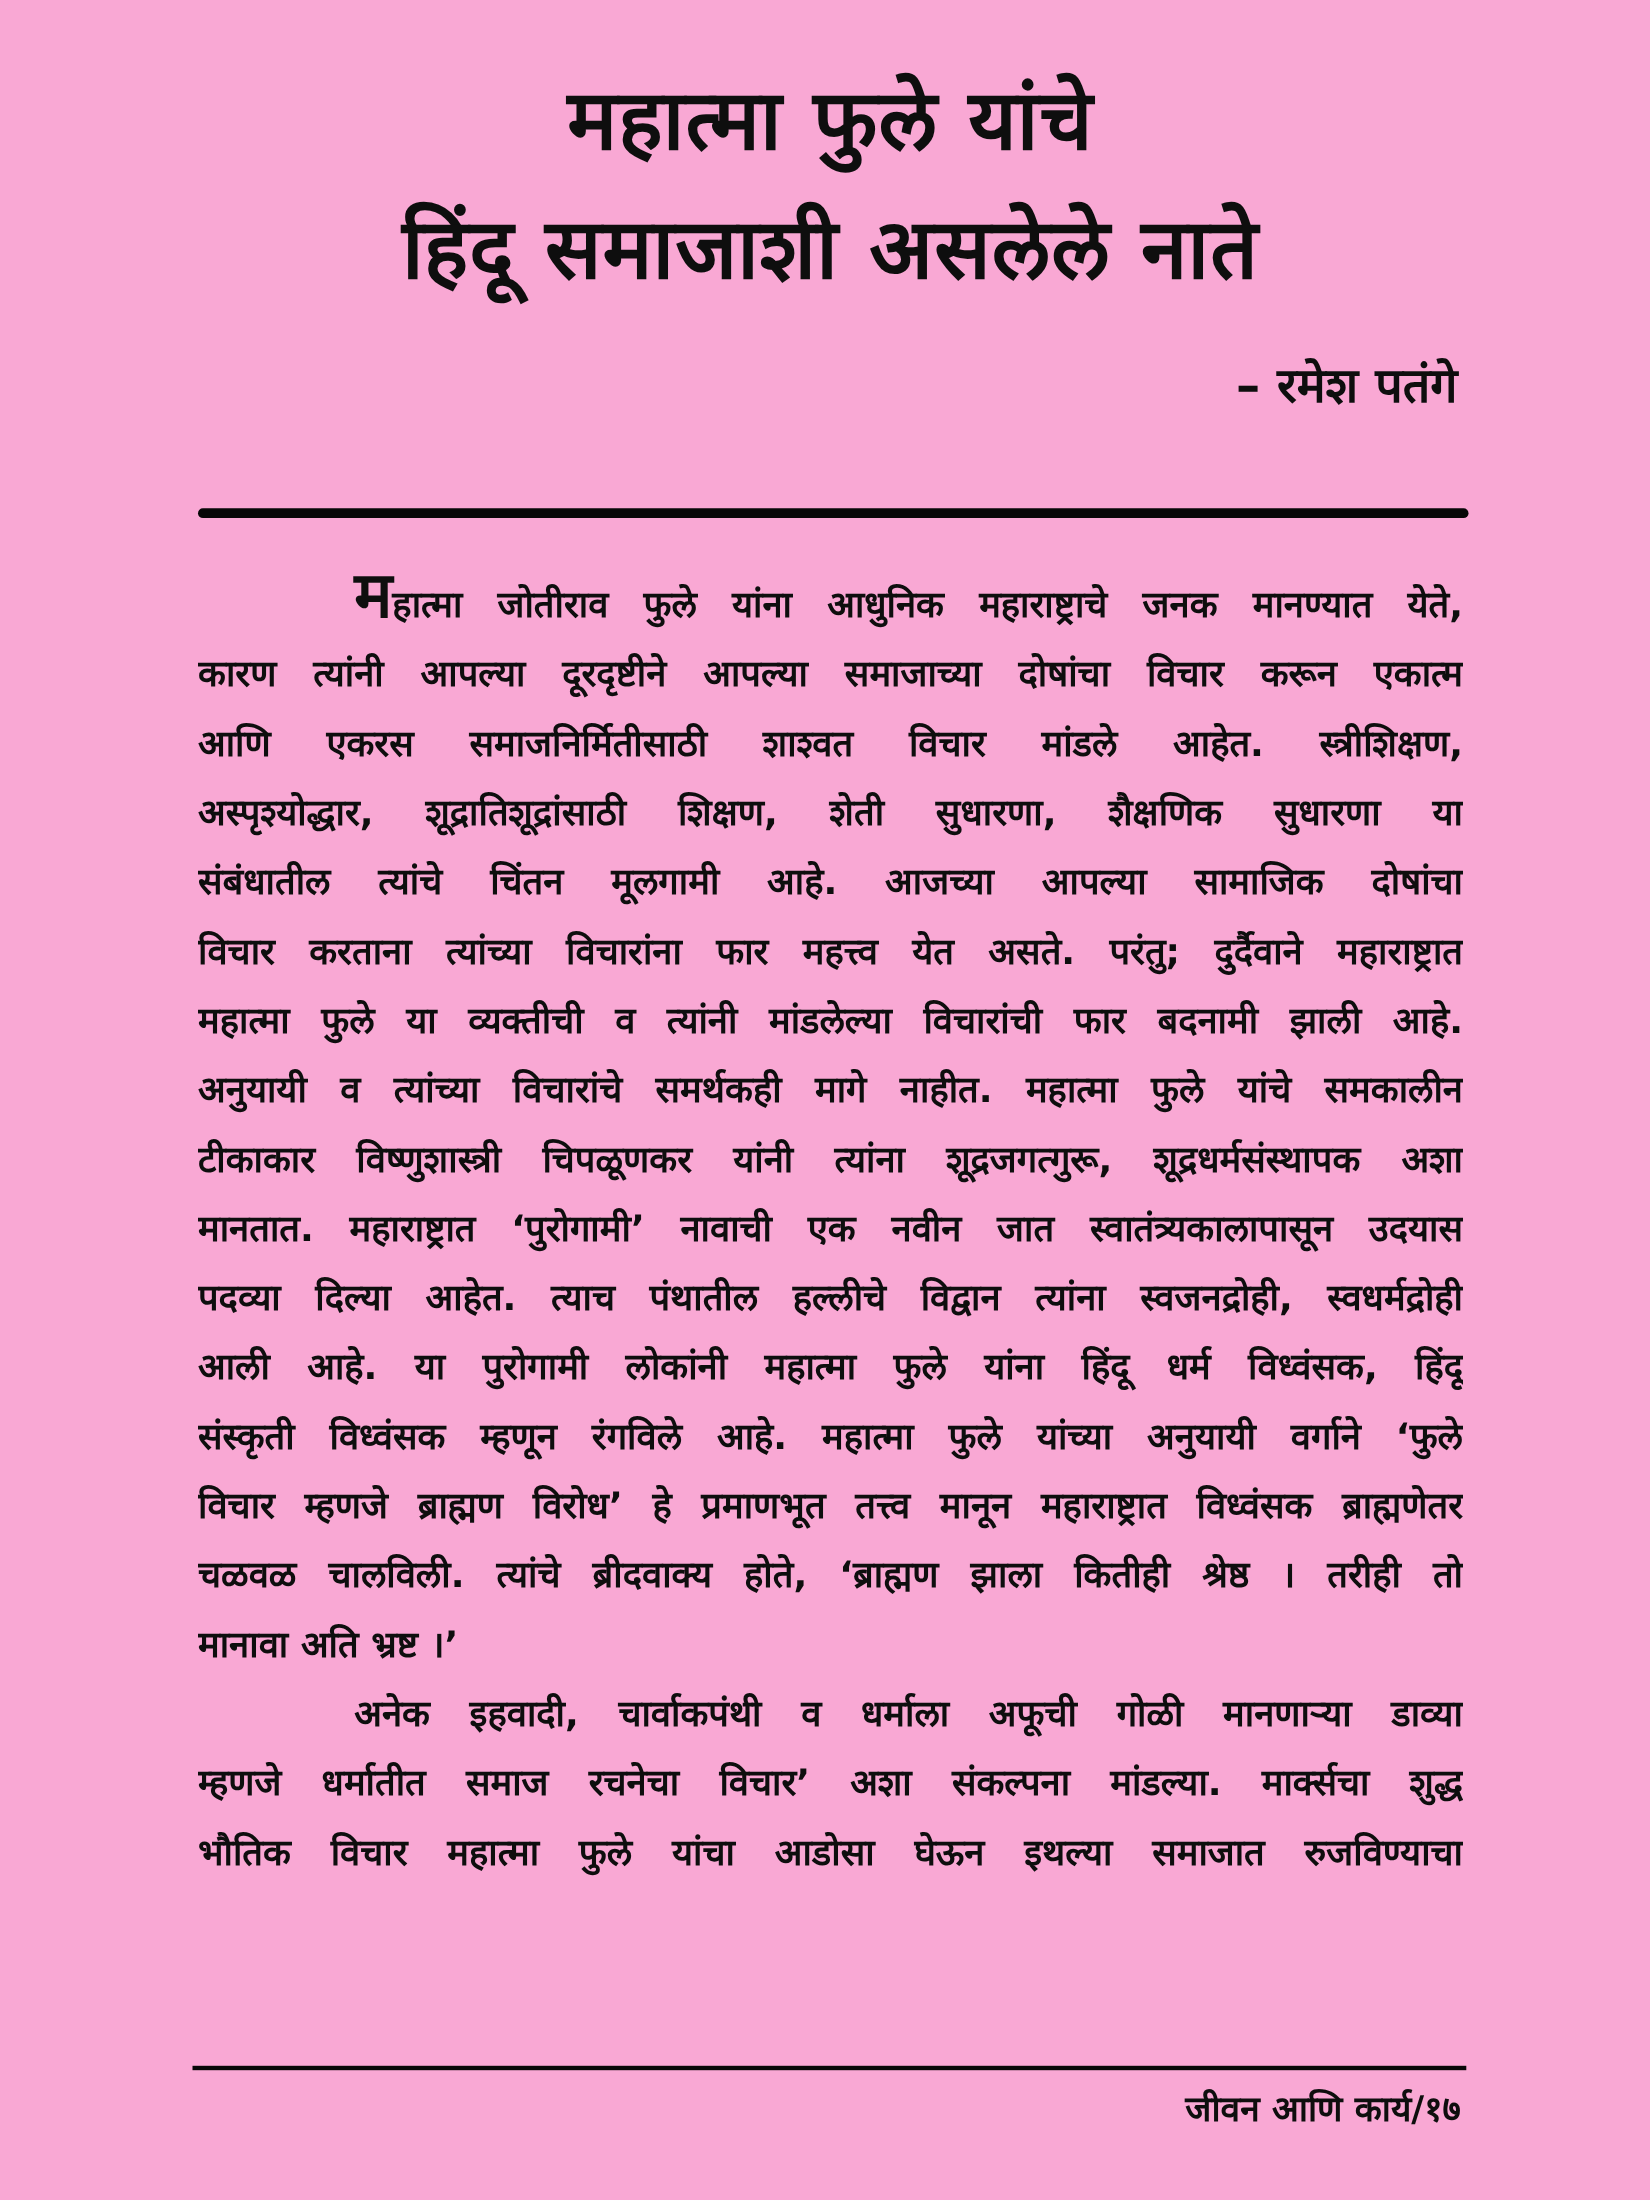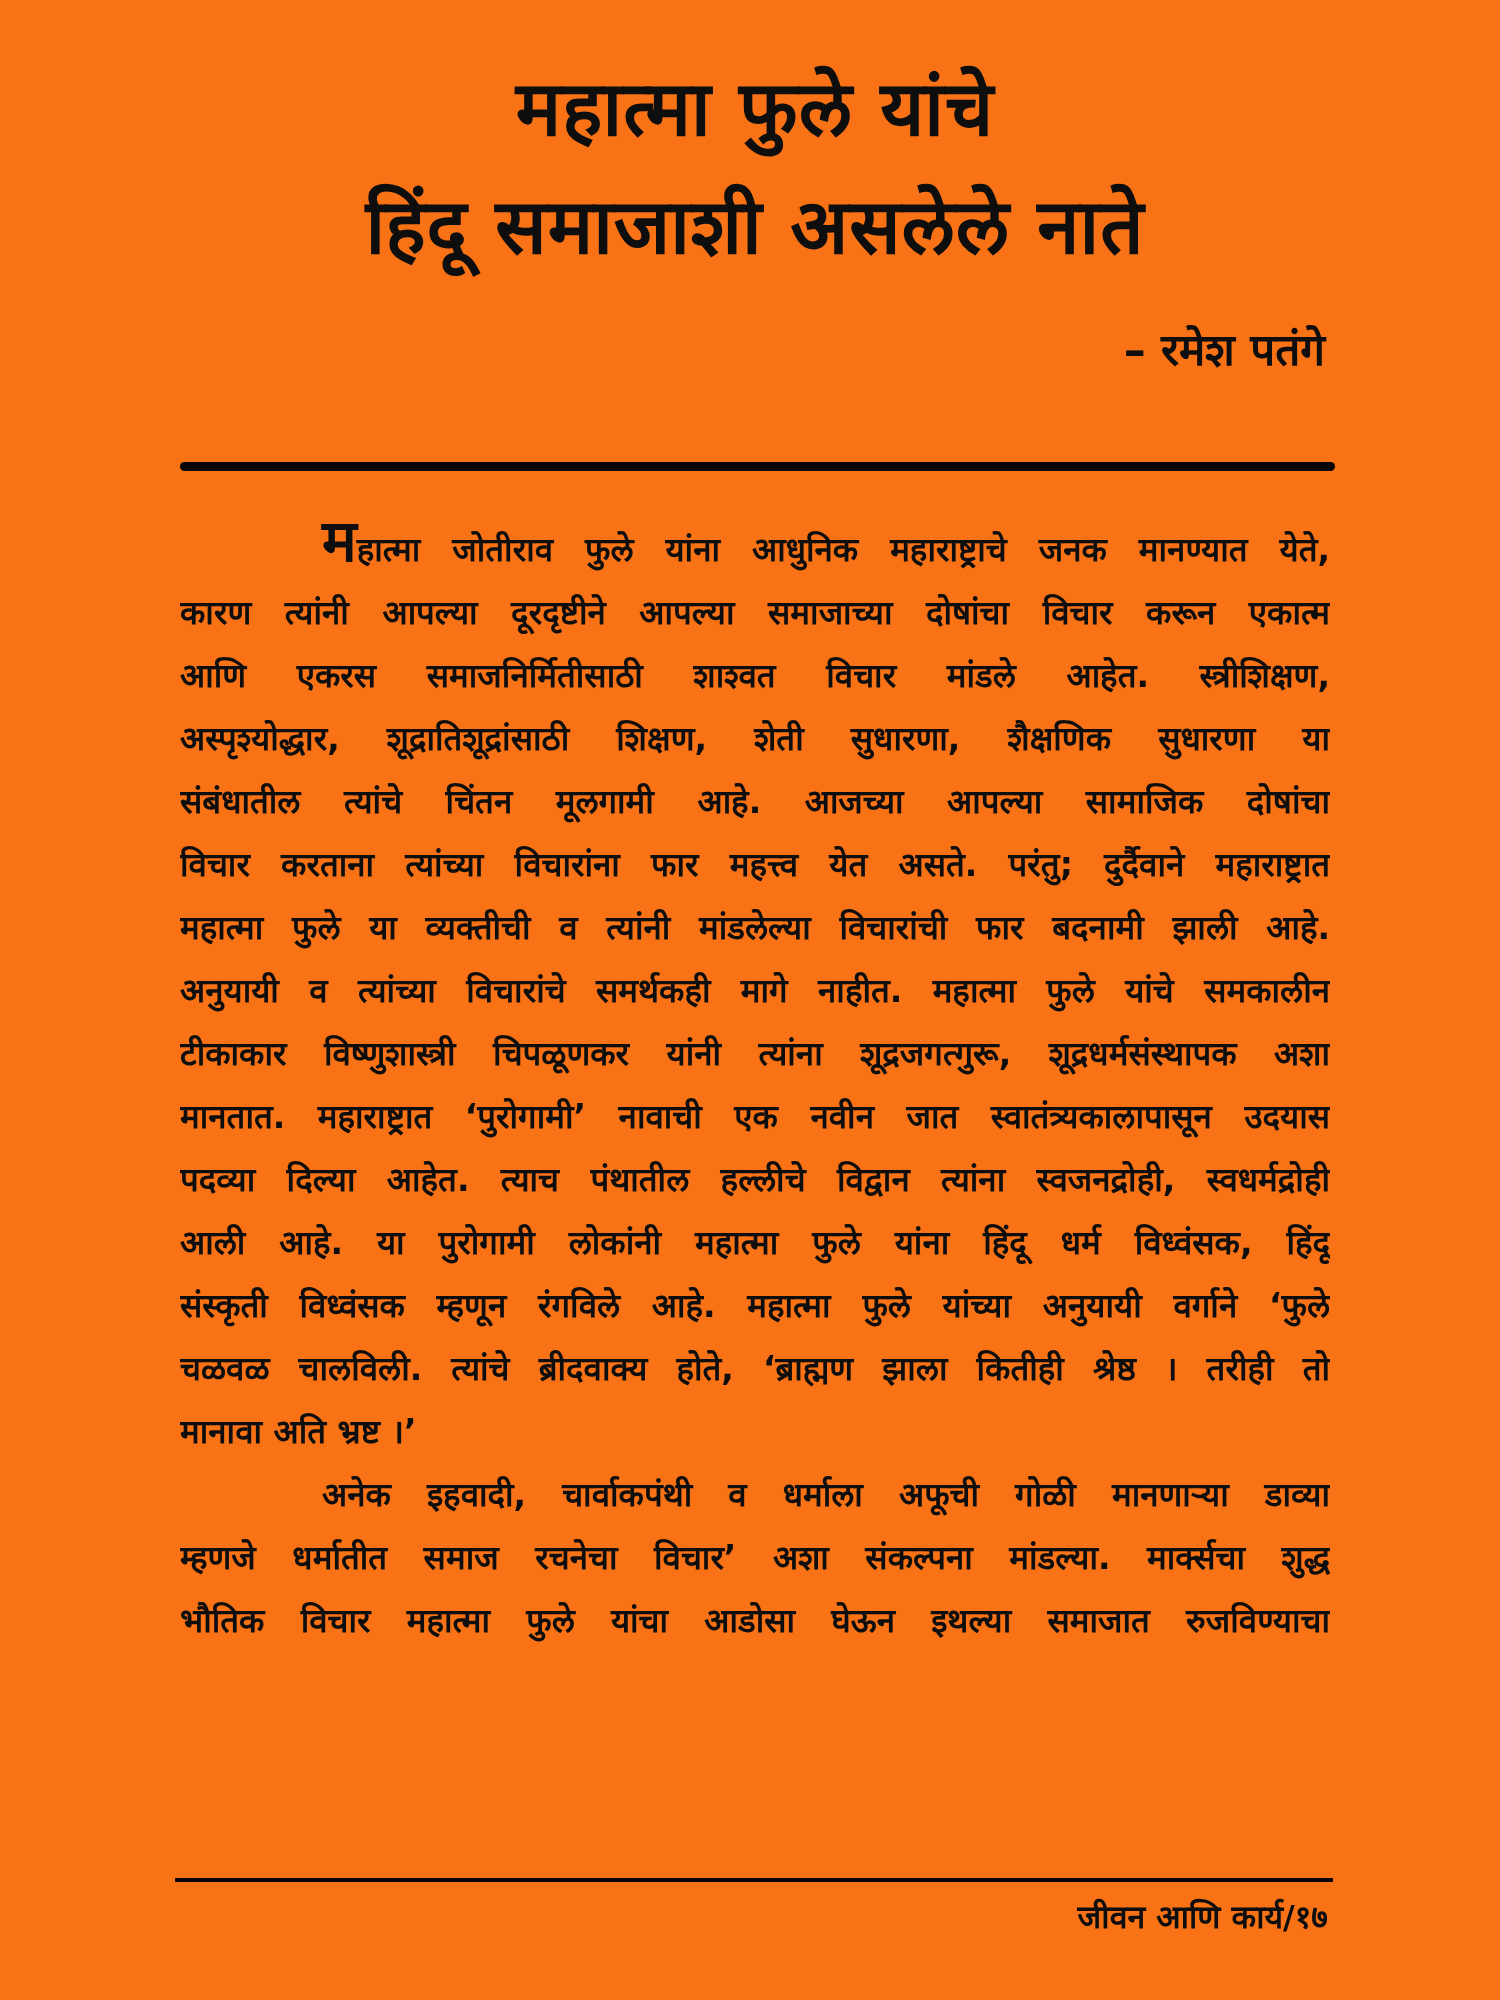--- a/index.html
+++ b/index.html
@@ -1,21 +1,21 @@
 <!DOCTYPE html>
 <html lang="mr"><head>
 <meta charset="utf-8">
 <style>
   html, body { margin: 0; padding: 0; background: #e8e8e8; }
   .page {
     position: relative;
     width: 1500px;
     height: 2000px;
     margin: 0 auto;
-    background: #f97316;
+    background: #f9a8d4;
     color: #0e0e0e;
     font-family: "DejaVu Sans", sans-serif;
     overflow: hidden;
   }
   .title-block {
     position: absolute;
     top: 50px; left: 175px; width: 1160px;
     text-align: center;
     font-size: 76px;
     font-weight: 700;
@@ -89,20 +89,21 @@
     <div class="bline">अस्पृश्योद्धार, शूद्रातिशूद्रांसाठी शिक्षण, शेती सुधारणा, शैक्षणिक सुधारणा या</div>
     <div class="bline">संबंधातील त्यांचे चिंतन मूलगामी आहे. आजच्या आपल्या सामाजिक दोषांचा</div>
     <div class="bline">विचार करताना त्यांच्या विचारांना फार महत्त्व येत असते. परंतु; दुर्दैवाने महाराष्ट्रात</div>
     <div class="bline">महात्मा फुले या व्यक्तीची व त्यांनी मांडलेल्या विचारांची फार बदनामी झाली आहे.</div>
     <div class="bline">अनुयायी व त्यांच्या विचारांचे समर्थकही मागे नाहीत. महात्मा फुले यांचे समकालीन</div>
     <div class="bline">टीकाकार विष्णुशास्त्री चिपळूणकर यांनी त्यांना शूद्रजगत्गुरू, शूद्रधर्मसंस्थापक अशा</div>
     <div class="bline">मानतात. महाराष्ट्रात ‘पुरोगामी’ नावाची एक नवीन जात स्वातंत्र्यकालापासून उदयास</div>
     <div class="bline">पदव्या दिल्या आहेत. त्याच पंथातील हल्लीचे विद्वान त्यांना स्वजनद्रोही, स्वधर्मद्रोही</div>
     <div class="bline">आली आहे. या पुरोगामी लोकांनी महात्मा फुले यांना हिंदू धर्म विध्वंसक, हिंदू</div>
     <div class="bline">संस्कृती विध्वंसक म्हणून रंगविले आहे. महात्मा फुले यांच्या अनुयायी वर्गाने ‘फुले</div>
+    <div class="bline">विचार म्हणजे ब्राह्मण विरोध’ हे प्रमाणभूत तत्त्व मानून महाराष्ट्रात विध्वंसक ब्राह्मणेतर</div>
     <div class="bline">चळवळ चालविली. त्यांचे ब्रीदवाक्य होते, ‘ब्राह्मण झाला कितीही श्रेष्ठ । तरीही तो</div>
     <div class="bline p-last">मानावा अति भ्रष्ट ।’</div>
     <div class="bline p-first">अनेक इहवादी, चार्वाकपंथी व धर्माला अफूची गोळी मानणाऱ्या डाव्या</div>
     <div class="bline">म्हणजे धर्मातीत समाज रचनेचा विचार’ अशा संकल्पना मांडल्या. मार्क्सचा शुद्ध</div>
     <div class="bline">भौतिक विचार महात्मा फुले यांचा आडोसा घेऊन इथल्या समाजात रुजविण्याचा</div>
   </div>
 
   <div class="rule-thin"></div>
 
   <div class="footer">जीवन आणि कार्य/१७</div>

